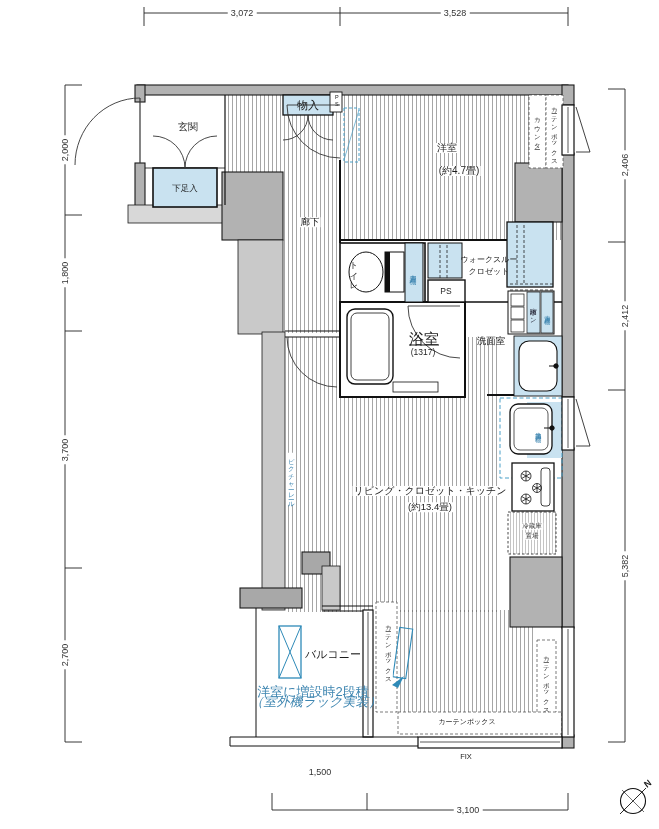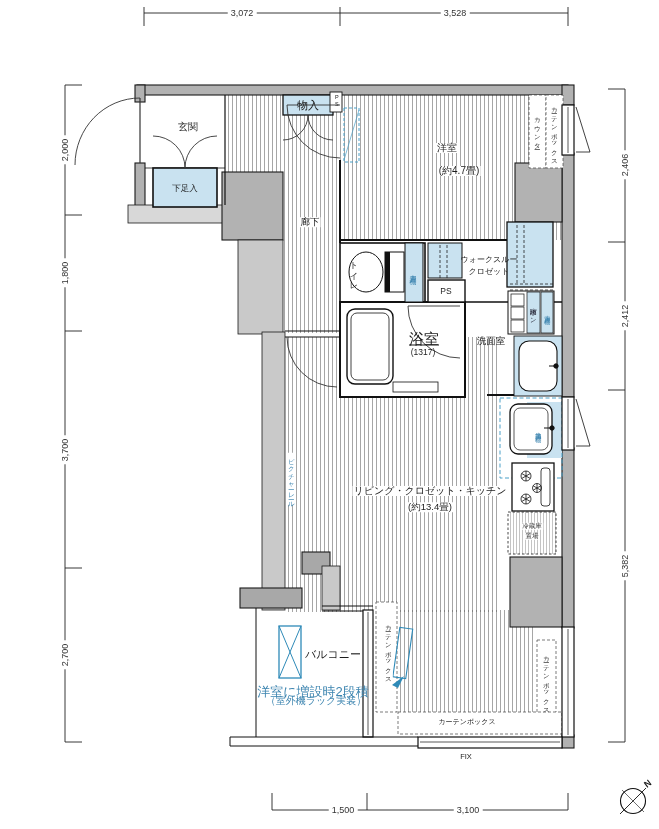--- a/index.html
+++ b/index.html
@@ -225,21 +225,21 @@
 
   <span class="lbl dim" style="left:242px;top:13px;">3,072</span>
   <span class="lbl dim" style="left:455px;top:13px;">3,528</span>
   <span class="lbl dim rotl" style="left:65px;top:150px;">2,000</span>
   <span class="lbl dim rotl" style="left:65px;top:273px;">1,800</span>
   <span class="lbl dim rotl" style="left:65px;top:450px;">3,700</span>
   <span class="lbl dim rotl" style="left:65px;top:655px;">2,700</span>
   <span class="lbl dim rotl" style="left:625px;top:165px;">2,406</span>
   <span class="lbl dim rotl" style="left:625px;top:316px;">2,412</span>
   <span class="lbl dim rotl" style="left:625px;top:566px;">5,382</span>
-  <span class="lbl dim" style="left:320px;top:810px;margin-left:23px;">1,500</span>
+  <span class="lbl dim" style="left:320px;top:772px;">1,500</span>
   <span class="lbl dim" style="left:468px;top:810px;">3,100</span>
 
   <span class="lbl" style="left:188px;top:127px;font-size:10px;text-align:right;">玄関</span>
   <span class="lbl" style="left:185px;top:188px;font-size:8.5px;">下足入</span>
   <span class="lbl" style="left:308px;top:105px;font-size:11px;">物入</span>
   <span class="lbl bg" style="left:310px;top:222px;font-size:9.5px;">廊下</span>
   <span class="lbl bg" style="left:447px;top:148px;font-size:10px;">洋室</span>
   <span class="lbl bg" style="left:447px;top:171px;font-size:10px;margin-left:12px;">(約4.7畳)</span>
   <span class="lbl vtext" style="left:354px;top:271px;font-size:8.5px;">トイレ</span>
   <span class="lbl" style="left:489px;top:260px;font-size:8px;">ウォークスルー</span>
@@ -259,16 +259,16 @@
   <span class="lbl vtext bg small65" style="left:554px;top:132px;">カーテンボックス</span>
   <span class="lbl vtext bg small65" style="left:546px;top:681px;">カーテンボックス</span>
   <span class="lbl vtext bg small65" style="left:388px;top:650px;">カーテンボックス</span>
   <span class="lbl bg small7" style="left:467px;top:721px;">カーテンボックス</span>
   <span class="lbl vtext small7 blue" style="left:413px;top:271px;">上置戸棚</span>
   <span class="lbl vtext small65" style="left:533px;top:312px;color:#223;">防水パン</span>
   <span class="lbl vtext small65 blue" style="left:547px;top:312px;">上置戸棚</span>
   <span class="lbl vtext small65 blue" style="left:538px;top:429px;">上部吊戸棚</span>
   <span class="lbl vtext bg small65 blue" style="left:291px;top:479px;">ピクチャーレール</span>
   <span class="lbl blue" style="left:313px;top:691px;font-size:13px;">洋室に増設時2段積</span>
-  <span class="lbl blue" style="left:316px;top:701px;font-size:10px;">（室外機ラック実装）</span>
+  <span class="lbl blue" style="left:316px;top:701px;font-size:13px;font-style:italic;">（室外機ラック実装）</span>
   <span class="lbl" style="left:466px;top:757px;font-size:7.5px;">FIX</span>
   <span class="lbl north-n" style="left:648px;top:784px;">N</span>
 </div>
 
 </body></html>

